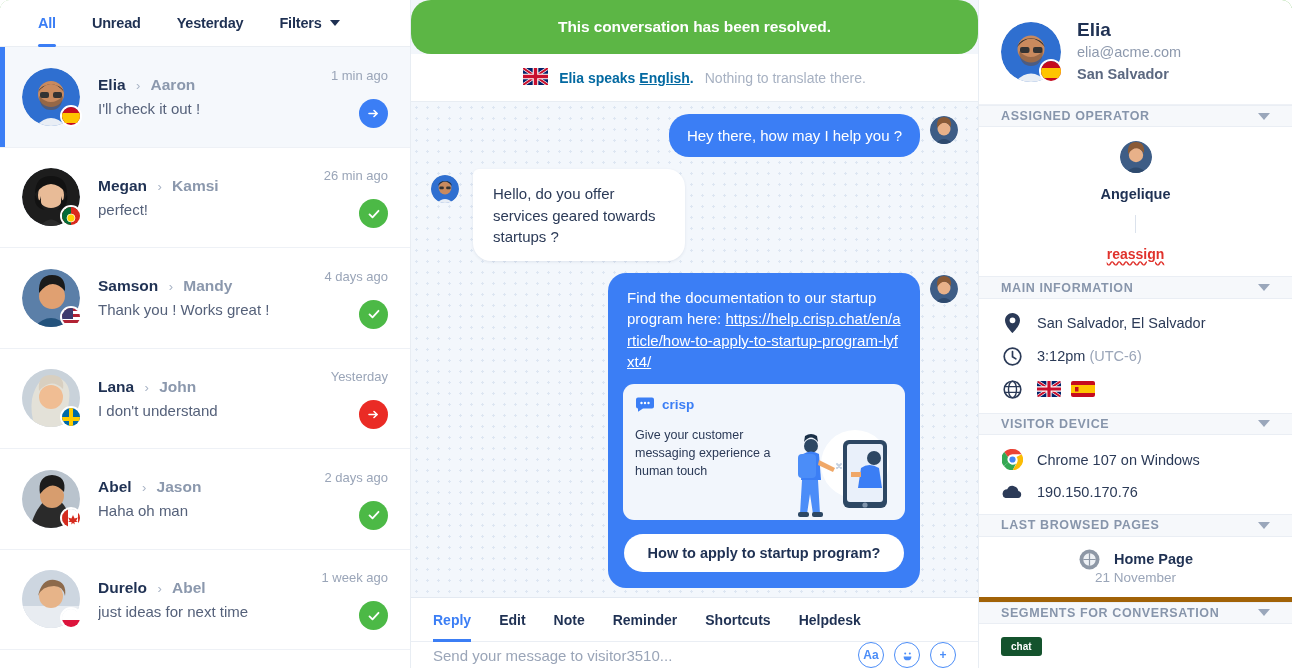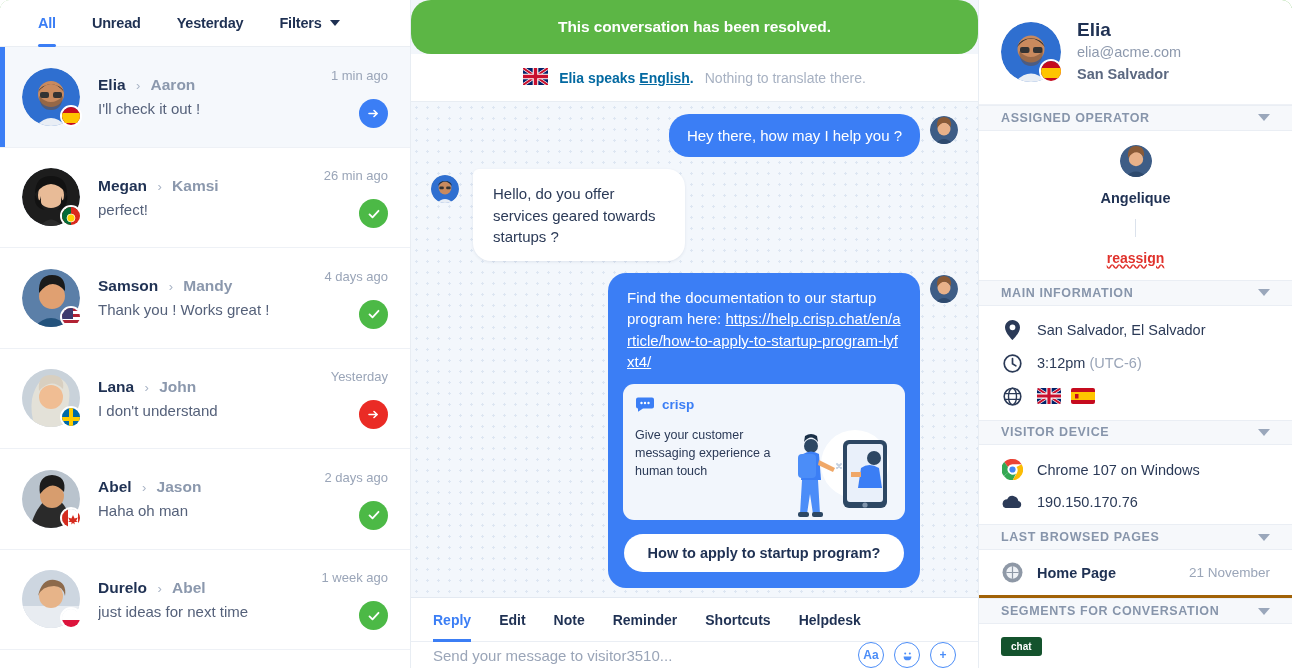--- a/index.html
+++ b/index.html
@@ -259,21 +259,21 @@
   }
   .info-row { display: flex; align-items: center; gap: 14px; margin-bottom: 14px; }
   .info-row:last-child { margin-bottom: 0; }
   .info-ic { width: 22px; flex: 0 0 22px; display: flex; align-items: center; justify-content: center; }
   .info-tx { font-size: 14.5px; color: #2b3a57; }
   .info-tx .dim { color: #9aa5b8; }
   .flags-inline { display: flex; gap: 10px; align-items: center; }
   .rect-flag { width: 24px; height: 16px; border-radius: 2px; overflow: hidden; display: block; }
   .page-row {
     display: flex; align-items: center; justify-content: space-between;
-    padding: 12px 22px; border-bottom: 3px solid #a16207;
+    padding: 12px 22px; border-bottom: 5px solid #a16207; flex-direction: column;
   }
   .page-left { display: flex; align-items: center; gap: 14px; }
   .page-name { font-size: 14.5px; font-weight: bold; color: #1f3153; }
   .page-date { font-size: 13.5px; color: #9aa5b8; }
   .seg-body { padding: 12px 22px; }
   .seg-tag {
     display: inline-block; background: #14532d; color: #fff;
     font-size: 10px; font-weight: bold; padding: 4px 10px; border-radius: 3px;
   }
 </style>

